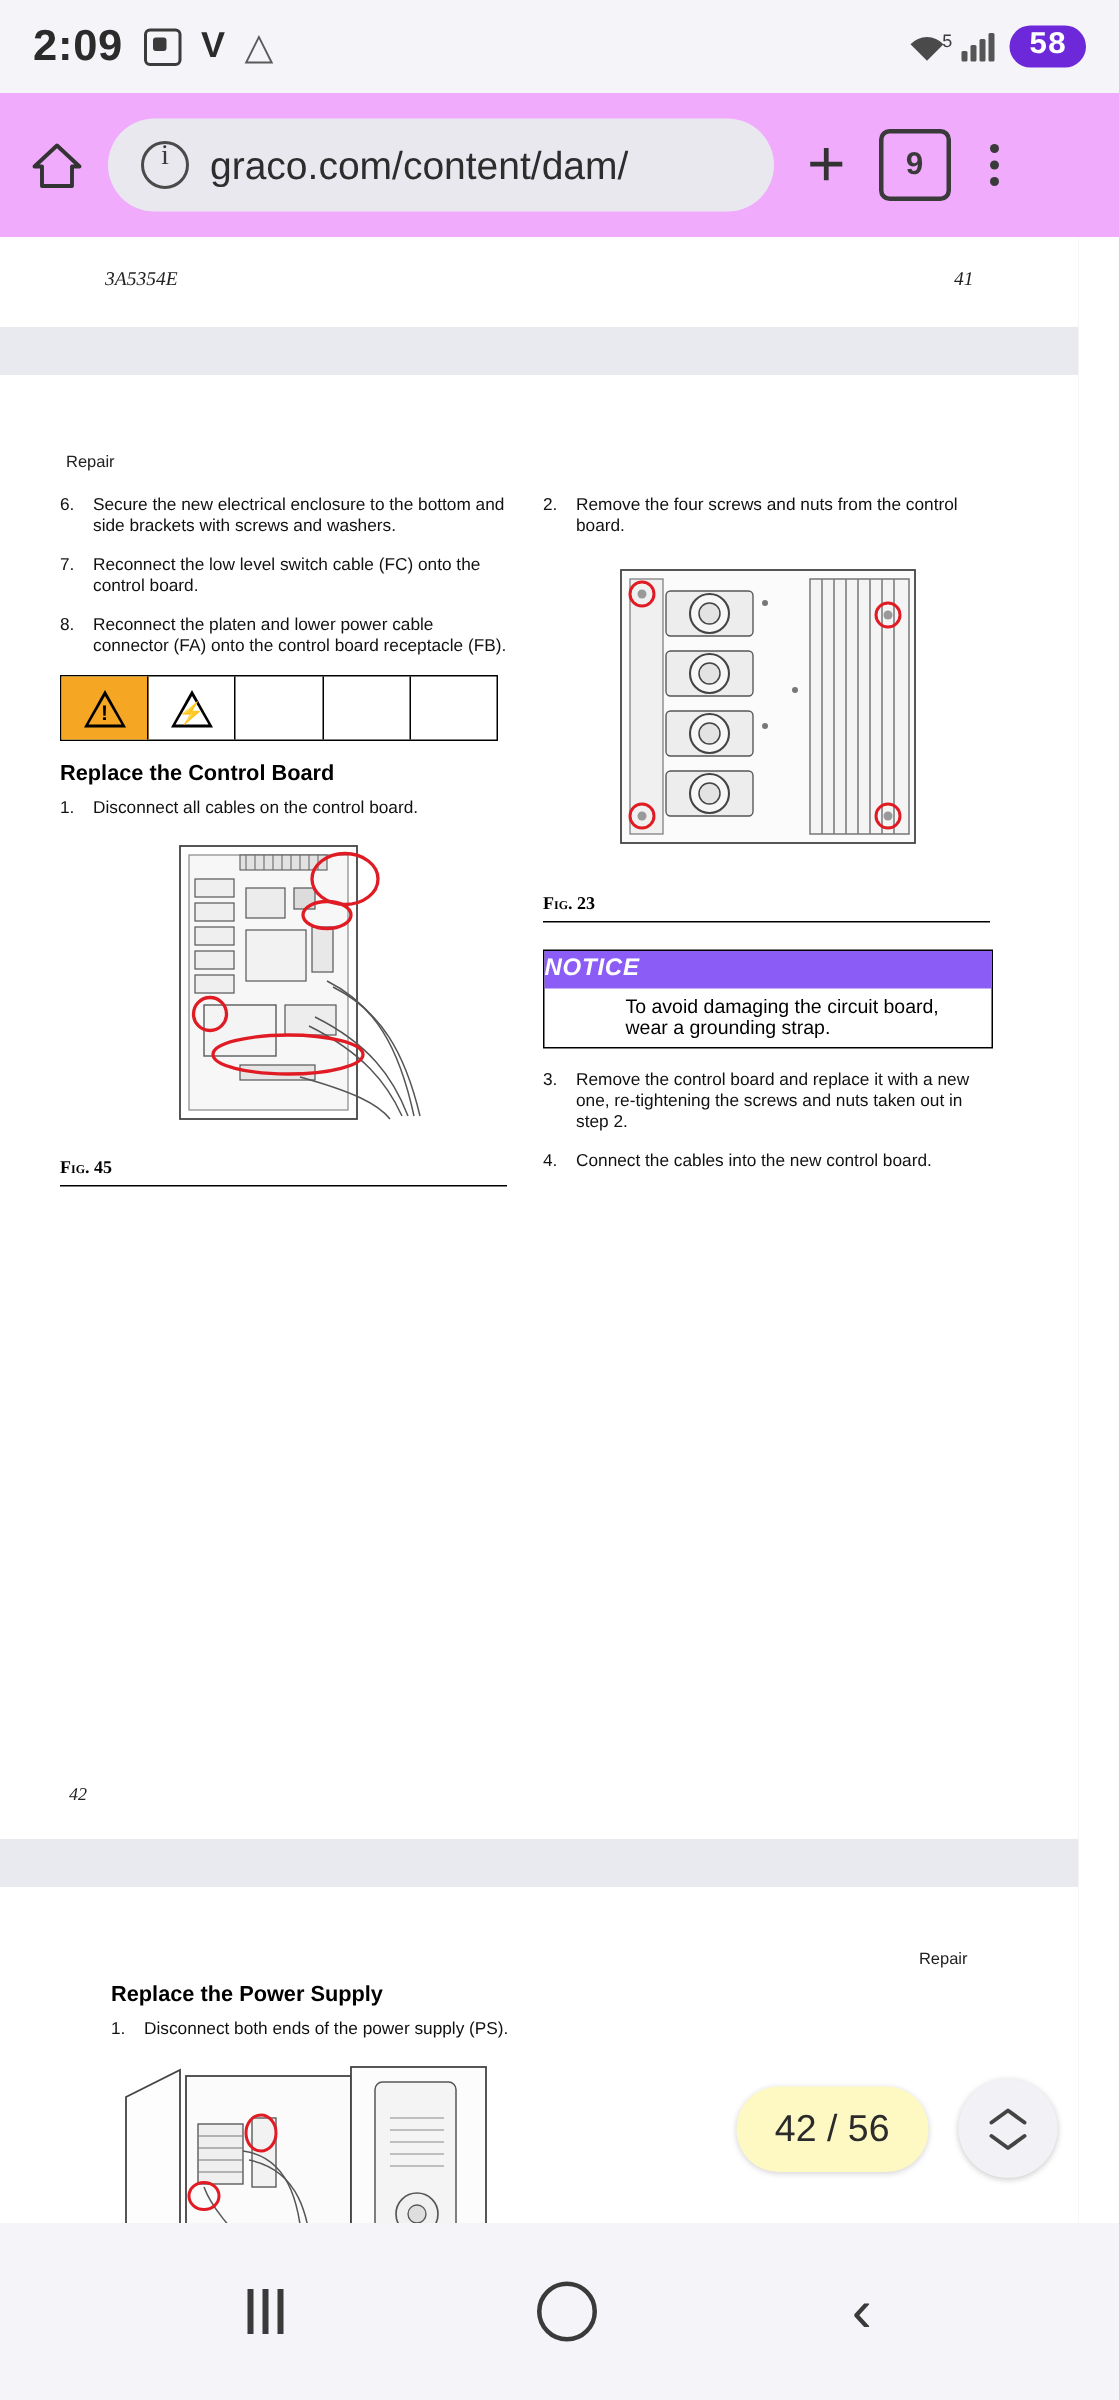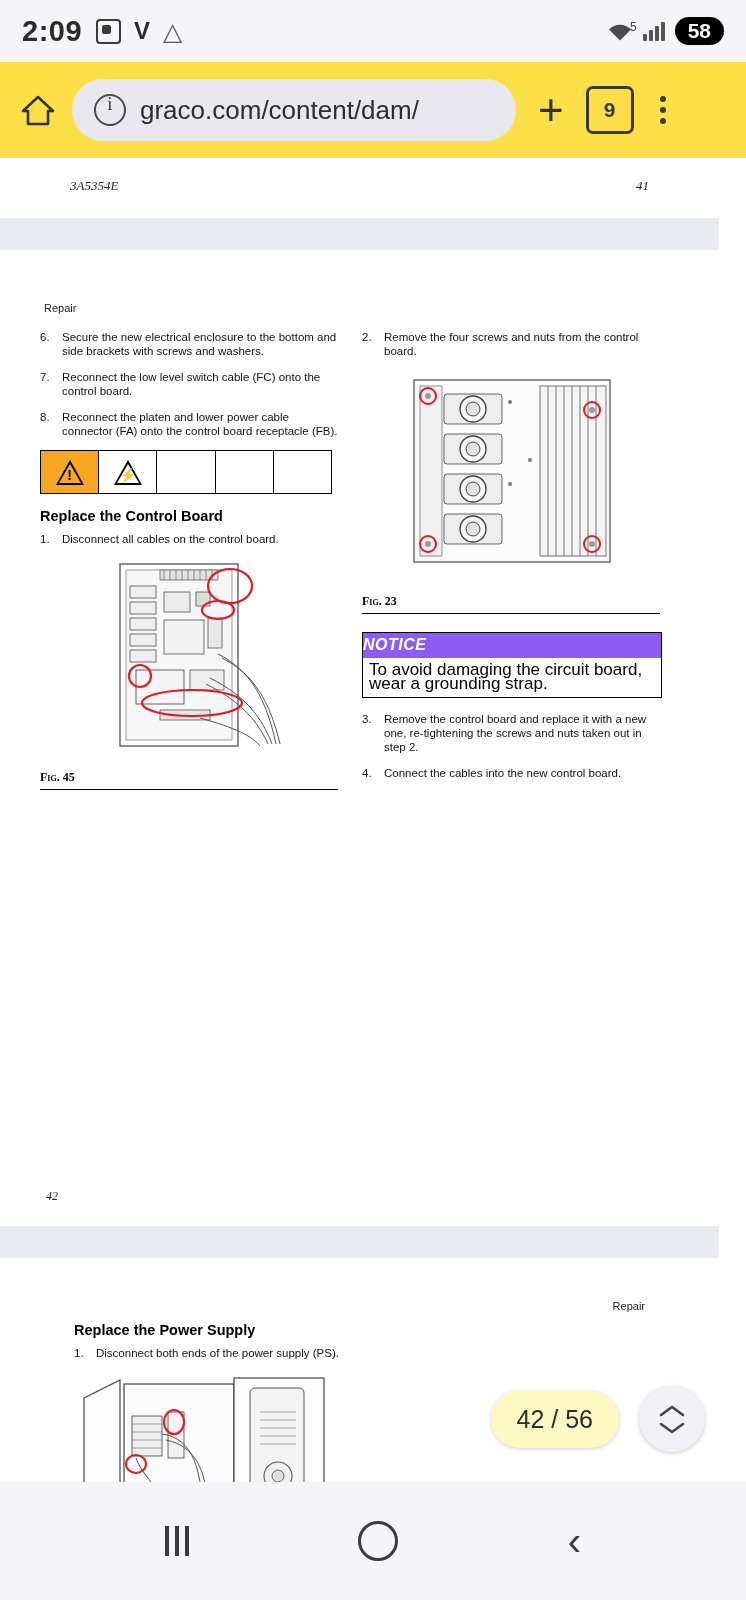--- a/index.html
+++ b/index.html
@@ -69,33 +69,34 @@
     align-items: flex-end;
     gap: 2px;
     height: 20px;
   }
   .signal i { width: 4px; background: #555; display:block; border-radius:1px;}
   .signal i:nth-child(1){height:7px}
   .signal i:nth-child(2){height:11px}
   .signal i:nth-child(3){height:15px}
   .signal i:nth-child(4){height:19px}
   .battery {
-    background: #000000;
+    background: #6d28d9;
     color: #fff;
     font-size: 21px;
     font-weight: bold;
     border-radius: 16px;
     padding: 3px 13px 4px;
     line-height: 1;
+    font-family: Liberation Mono, monospace;
   }
 
   
   .toolbar {
     height: 96px;
-    background: #fde047;
+    background: #f0abfc;
     display: flex;
     align-items: center;
     padding: 0 20px;
     box-sizing: border-box;
     gap: 16px;
   }
   .home-icon { width: 36px; height: 36px; flex: 0 0 auto;}
   .urlbar {
     flex: 1 1 auto;
     height: 62px;
@@ -302,24 +303,25 @@
   .notice-hd {
     background: #8b5cf6;
     color: #fff;
     font-size: 16px;
     font-weight: bold;
     font-style: italic;
     padding: 3px 0 4px;
     letter-spacing: .5px;
   }
   .notice-bd {
-    font-size: 17px;
+    font-size: 13px;
     line-height: 14px;
     padding: 5px 6px 6px;
     color: #000;
+    margin-left: 48px;
   }
 
   .page-num {
     position: absolute;
     left: 46px;
     bottom: 22px;
     font-family: "Liberation Serif", serif;
     font-style: italic;
     font-size: 12px;
     color: #222;

